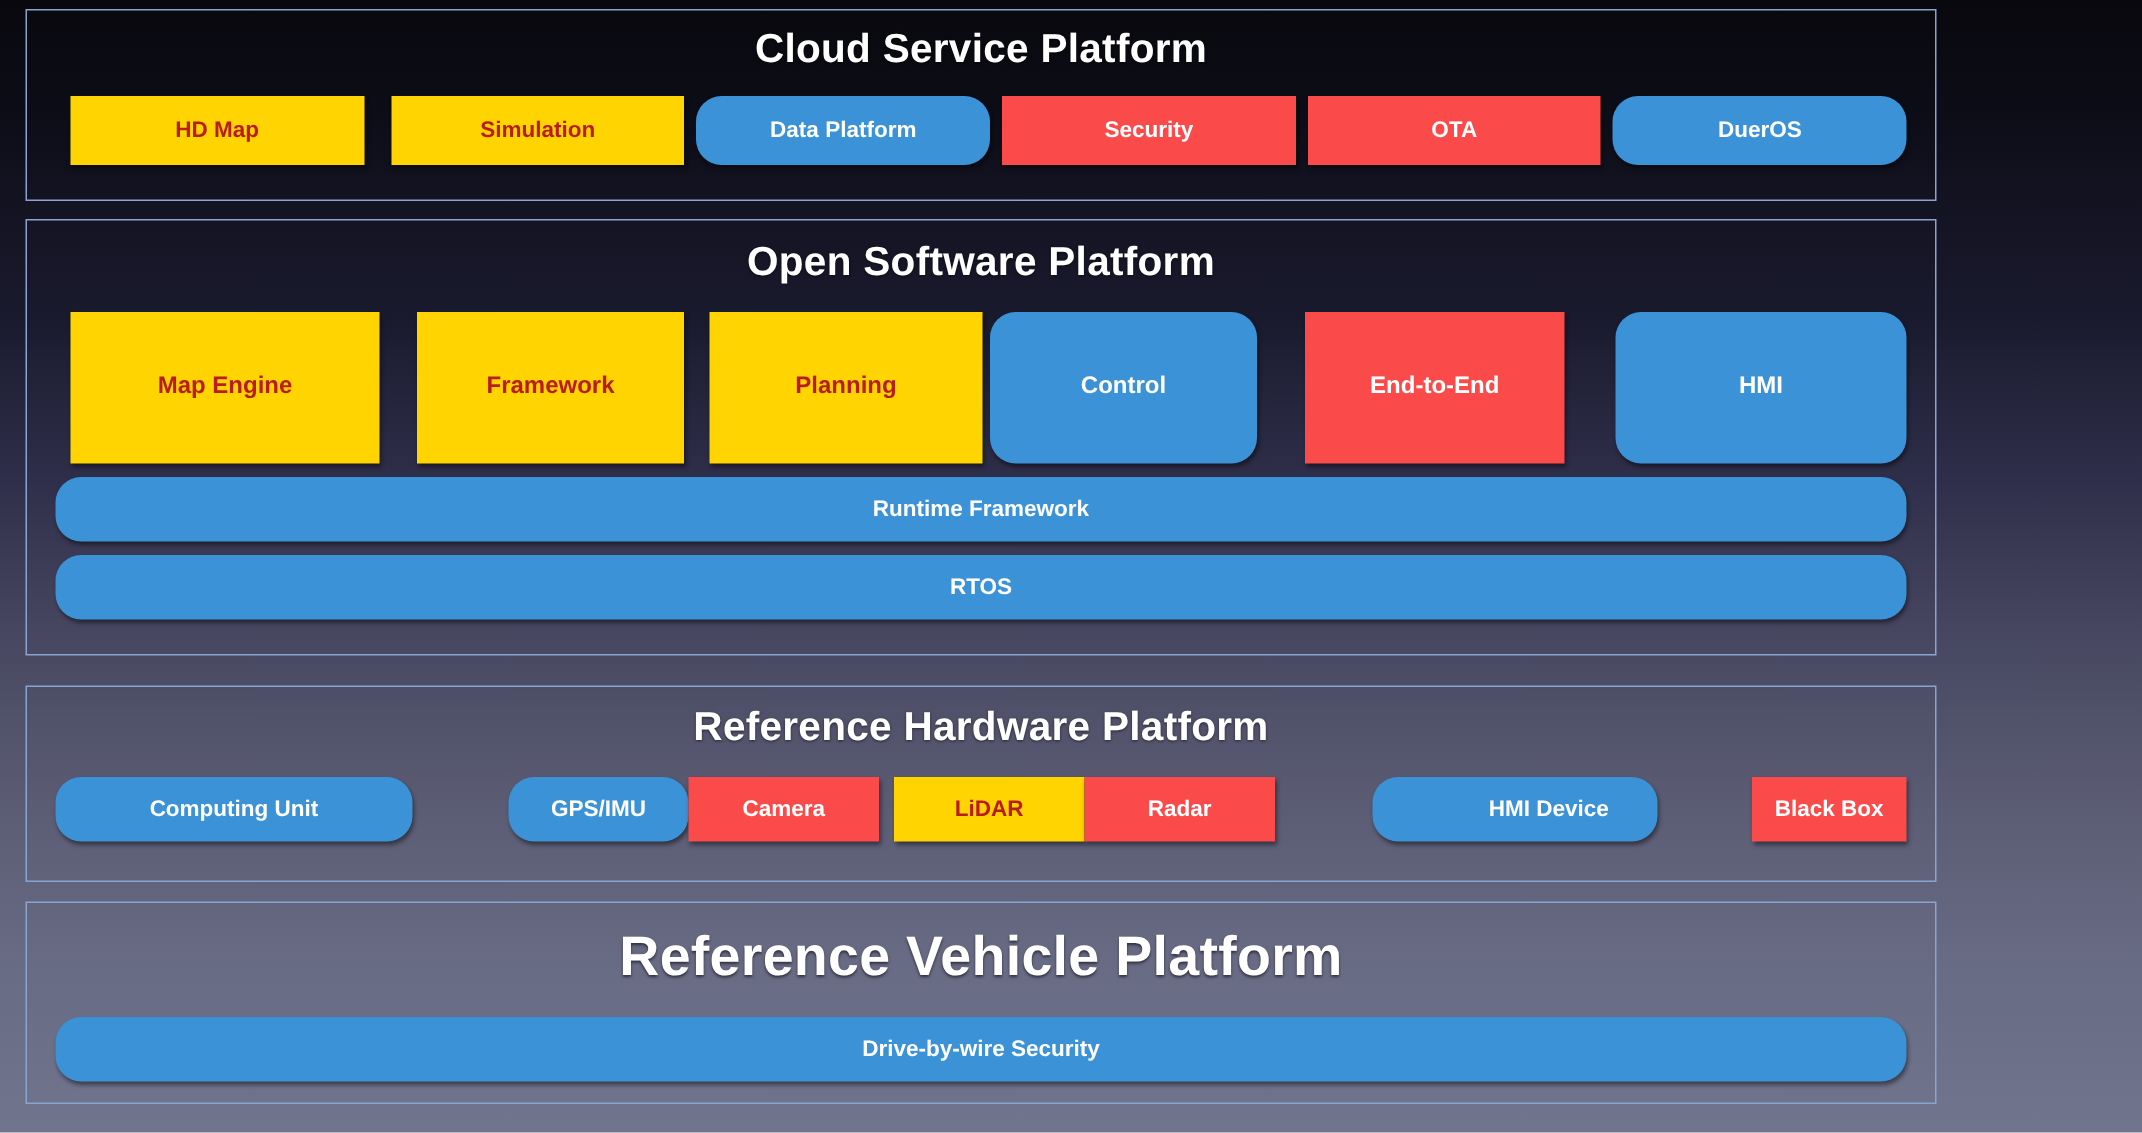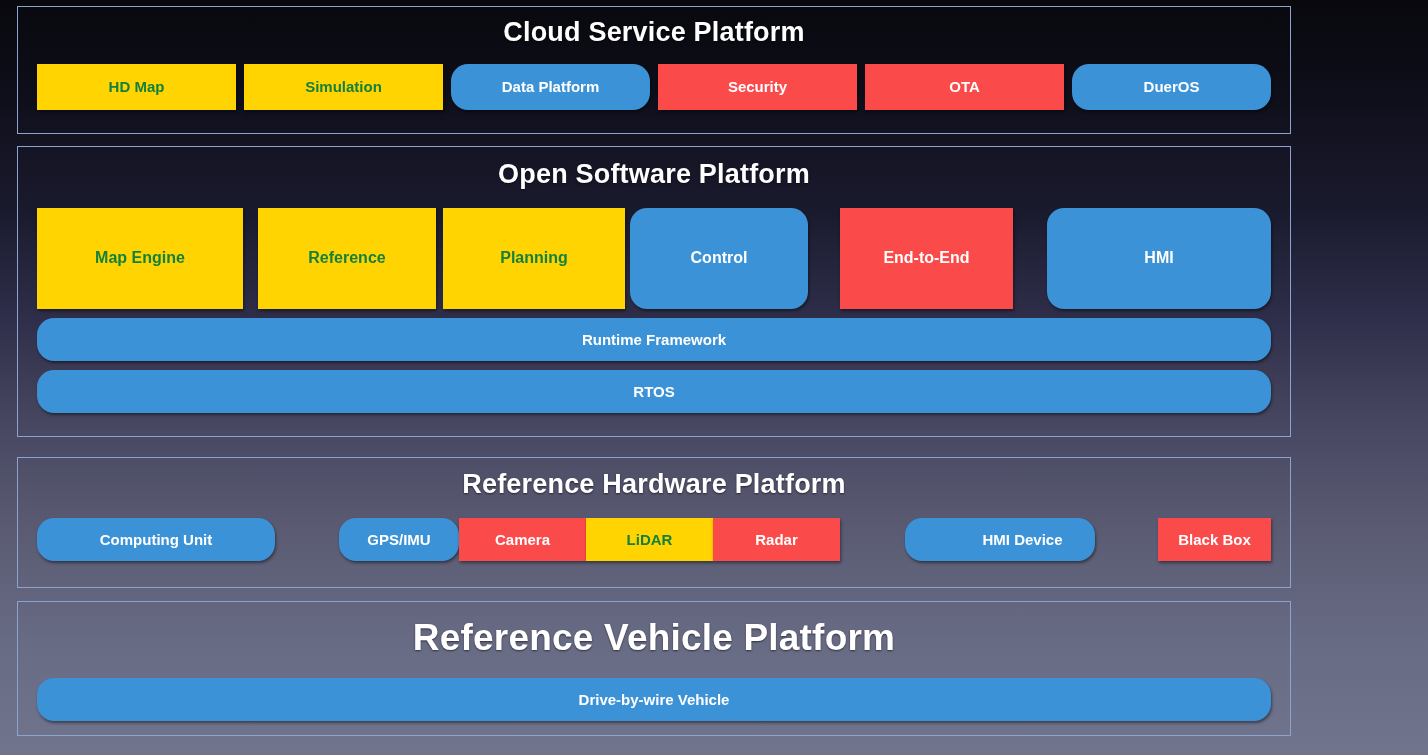--- a/index.html
+++ b/index.html
@@ -50,21 +50,21 @@
   .block {
     display: flex;
     align-items: center;
     justify-content: center;
     text-align: center;
     font-weight: bold;
     line-height: 1.15;
     box-shadow: 1px 2px 3px rgba(0,0,0,0.45);
     overflow: hidden;
   }
-  .c-yellow { background: #ffd400; color: #15803d; }
+  .c-yellow { background: #ffd400; color: #b91c1c; margin-left: 10px; }
   .c-blue   { background: #3c92d6; color: #ffffff; border-radius: 17px; }
   .c-red    { background: #fb4a4a; color: #ffffff; }
 
   
   #panel-cloud { top: 6px; height: 128px; }
   #panel-cloud .panel-title { font-size: 27px; margin-top: 10px; }
   #panel-cloud .row { margin: 16px 19px 0 19px; height: 46px; gap: 8px; }
   #panel-cloud .block { flex: 1 1 0; font-size: 15px; }
 
   
@@ -113,21 +113,21 @@
   </div>
 </section>
 
 <section class="panel" id="panel-sw">
   <div class="panel-title">Open Software Platform</div>
 
   <div class="row row-modules">
     <div class="block c-yellow" style="flex:0 0 206px;">Map Engine</div>
     <div class="spacer" style="flex:0 0 8px;"></div>
     <div class="spacer" style="flex:0 0 7px;"></div>
-    <div class="block c-yellow" style="flex:0 0 178px;">Reference</div>
+    <div class="block c-yellow" style="flex:0 0 178px;">Framework</div>
     <div class="spacer" style="flex:0 0 7px;"></div>
     <div class="block c-yellow" style="flex:0 0 182px;">Planning</div>
     <div class="spacer" style="flex:0 0 5px;"></div>
     <div class="block c-blue" style="flex:0 0 178px;">Control</div>
     <div class="spacer" style="flex:0 0 32px;"></div>
     <div class="block c-red" style="flex:0 0 173px;">End-to-End</div>
     <div class="spacer" style="flex:0 0 34px;"></div>
     <div class="block c-blue" style="flex:1 1 0;">HMI</div>
   </div>
 
@@ -146,14 +146,14 @@
     <div class="block c-red" style="flex:0 0 127px;">Radar</div>
     <div class="spacer" style="flex:0 0 65px;"></div>
     <div class="block c-blue" style="flex:0 0 190px;padding-left:45px;">HMI Device</div>
     <div class="spacer" style="flex:0 0 63px;"></div>
     <div class="block c-red" style="flex:1 1 0;">Black Box</div>
   </div>
 </section>
 
 <section class="panel" id="panel-veh">
   <div class="panel-title">Reference Vehicle Platform</div>
-  <div class="block c-blue bar">Drive-by-wire Vehicle</div>
+  <div class="block c-blue bar">Drive-by-wire Security</div>
 </section>
 
 </body></html>

